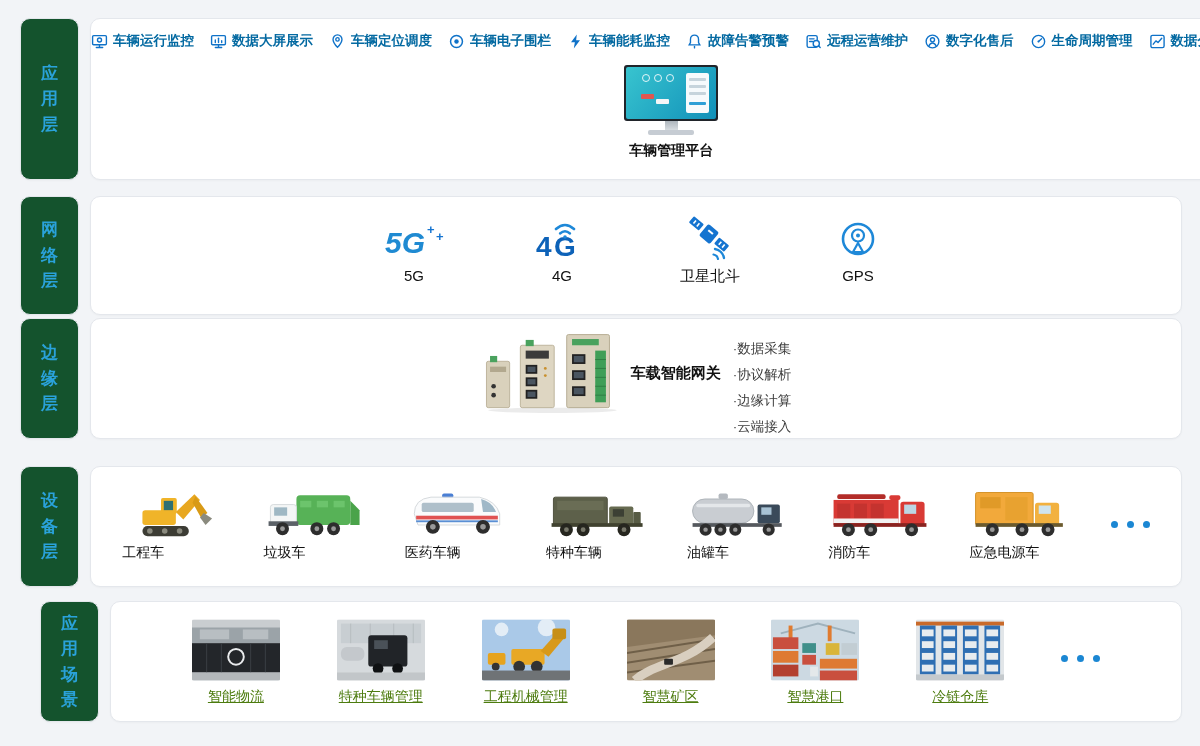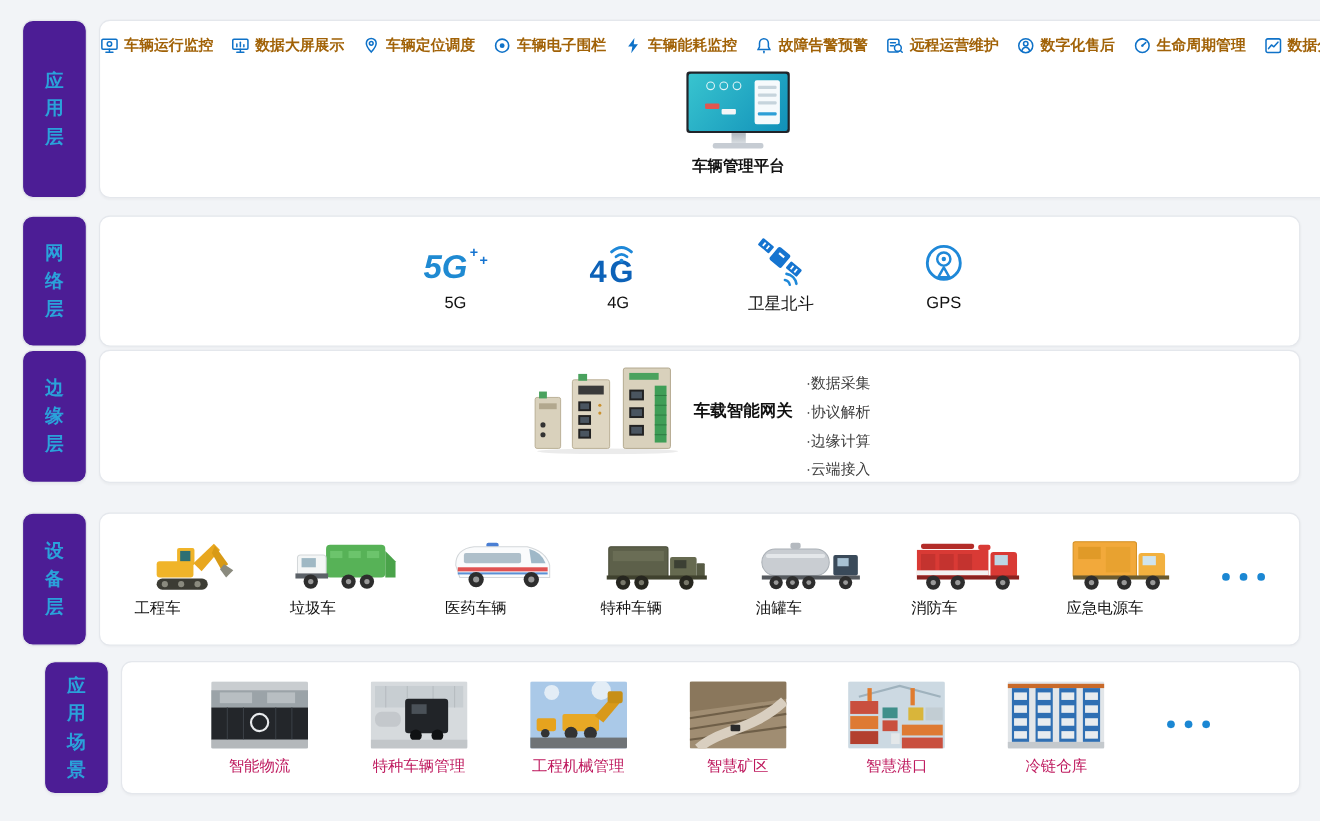--- a/index.html
+++ b/index.html
@@ -9,35 +9,35 @@
     font-family:"Liberation Sans","DejaVu Sans",sans-serif;
     color:#111;overflow:hidden;
   }
   .row{position:absolute;left:20px;right:18px;display:flex;}
   .r1{top:18px;height:162px;}
   .r2{top:196px;height:119px;}
   .r3{top:318px;height:121px;}
   .r4{top:466px;height:121px;}
   .r5{top:601px;height:121px;padding-left:20px;}
   .side{
-    width:57px;flex:0 0 57px;background:#4c1d95;border:1px solid #e4e7ec;border-radius:10px;
+    width:57px;flex:0 0 57px;background:#14532d;border:1px solid #e4e7ec;border-radius:10px;
     display:flex;align-items:center;justify-content:center;margin-right:11px;
     box-shadow:0 1px 2px rgba(0,0,0,.03);
   }
   .vlabel{
     color:#2aa2da;font-weight:bold;font-size:17px;width:1.12em;
     line-height:1.5;text-align:center;word-break:break-all;
   }
   .panel{
     flex:1;background:#fff;border:1px solid #e4e7ec;border-radius:10px;position:relative;
     box-shadow:0 1px 2px rgba(0,0,0,.03);
   }
   
   .features{display:flex;justify-content:center;align-items:center;gap:16px;padding-top:13px;}
-  .feature{display:flex;align-items:center;gap:5px;color:#a16207;font-size:13.5px;font-weight:700;white-space:nowrap;}
+  .feature{display:flex;align-items:center;gap:5px;color:#0369a1;font-size:13.5px;font-weight:700;white-space:nowrap;}
   .feature svg{display:block;flex:0 0 auto;}
   .platform{position:absolute;left:0;right:0;top:46px;display:flex;flex-direction:column;align-items:center;}
   .monitor{display:flex;flex-direction:column;align-items:center;}
   .m-screen{width:94px;height:56px;background:#20242a;border-radius:3px;padding:2px;box-sizing:border-box;}
   .m-inner{position:relative;width:100%;height:100%;background:linear-gradient(130deg,#38c4cf,#1190b9);border-radius:2px;overflow:hidden;}
   .m-circ{position:absolute;top:7px;width:6px;height:6px;border:1px solid rgba(255,255,255,.85);border-radius:50%;}
   .m-circ.c1{left:16px;} .m-circ.c2{left:28px;} .m-circ.c3{left:40px;}
   .m-truck{position:absolute;height:5px;width:13px;border-radius:1px;}
   .m-truck.t1{left:15px;top:27px;background:#e0564f;}
   .m-truck.t2{left:30px;top:32px;background:#f4f6f7;}
@@ -61,21 +61,21 @@
   .vehicles{display:flex;justify-content:space-evenly;align-items:flex-start;padding:14px 6px 0 6px;}
   .vehicle{display:flex;flex-direction:column;align-items:flex-start;width:116px;}
   .vehicle svg{display:block;}
   .v-label{margin-top:1px;font-size:14px;color:#111;}
   .dots{display:flex;gap:9px;margin-top:40px;}
   .dots i{width:7px;height:7px;border-radius:50%;background:#1b87d3;display:block;}
   
   .scenarios{display:flex;justify-content:space-evenly;align-items:flex-start;padding:17px 24px 0 24px;}
   .scenario{display:flex;flex-direction:column;align-items:center;}
   .scenario svg{display:block;border-radius:2px;}
-  .s-label{margin-top:7px;font-size:14px;color:#be185d;}
+  .s-label{margin-top:7px;font-size:14px;color:#4d7c0f;text-decoration:underline;}
   .dots.sc{margin-top:36px;}
 </style>
 </head>
 <body>
 
 <div class="row r1">
   <div class="side">
     <span class="vlabel">应用层</span>
   </div>
   <div class="panel">

